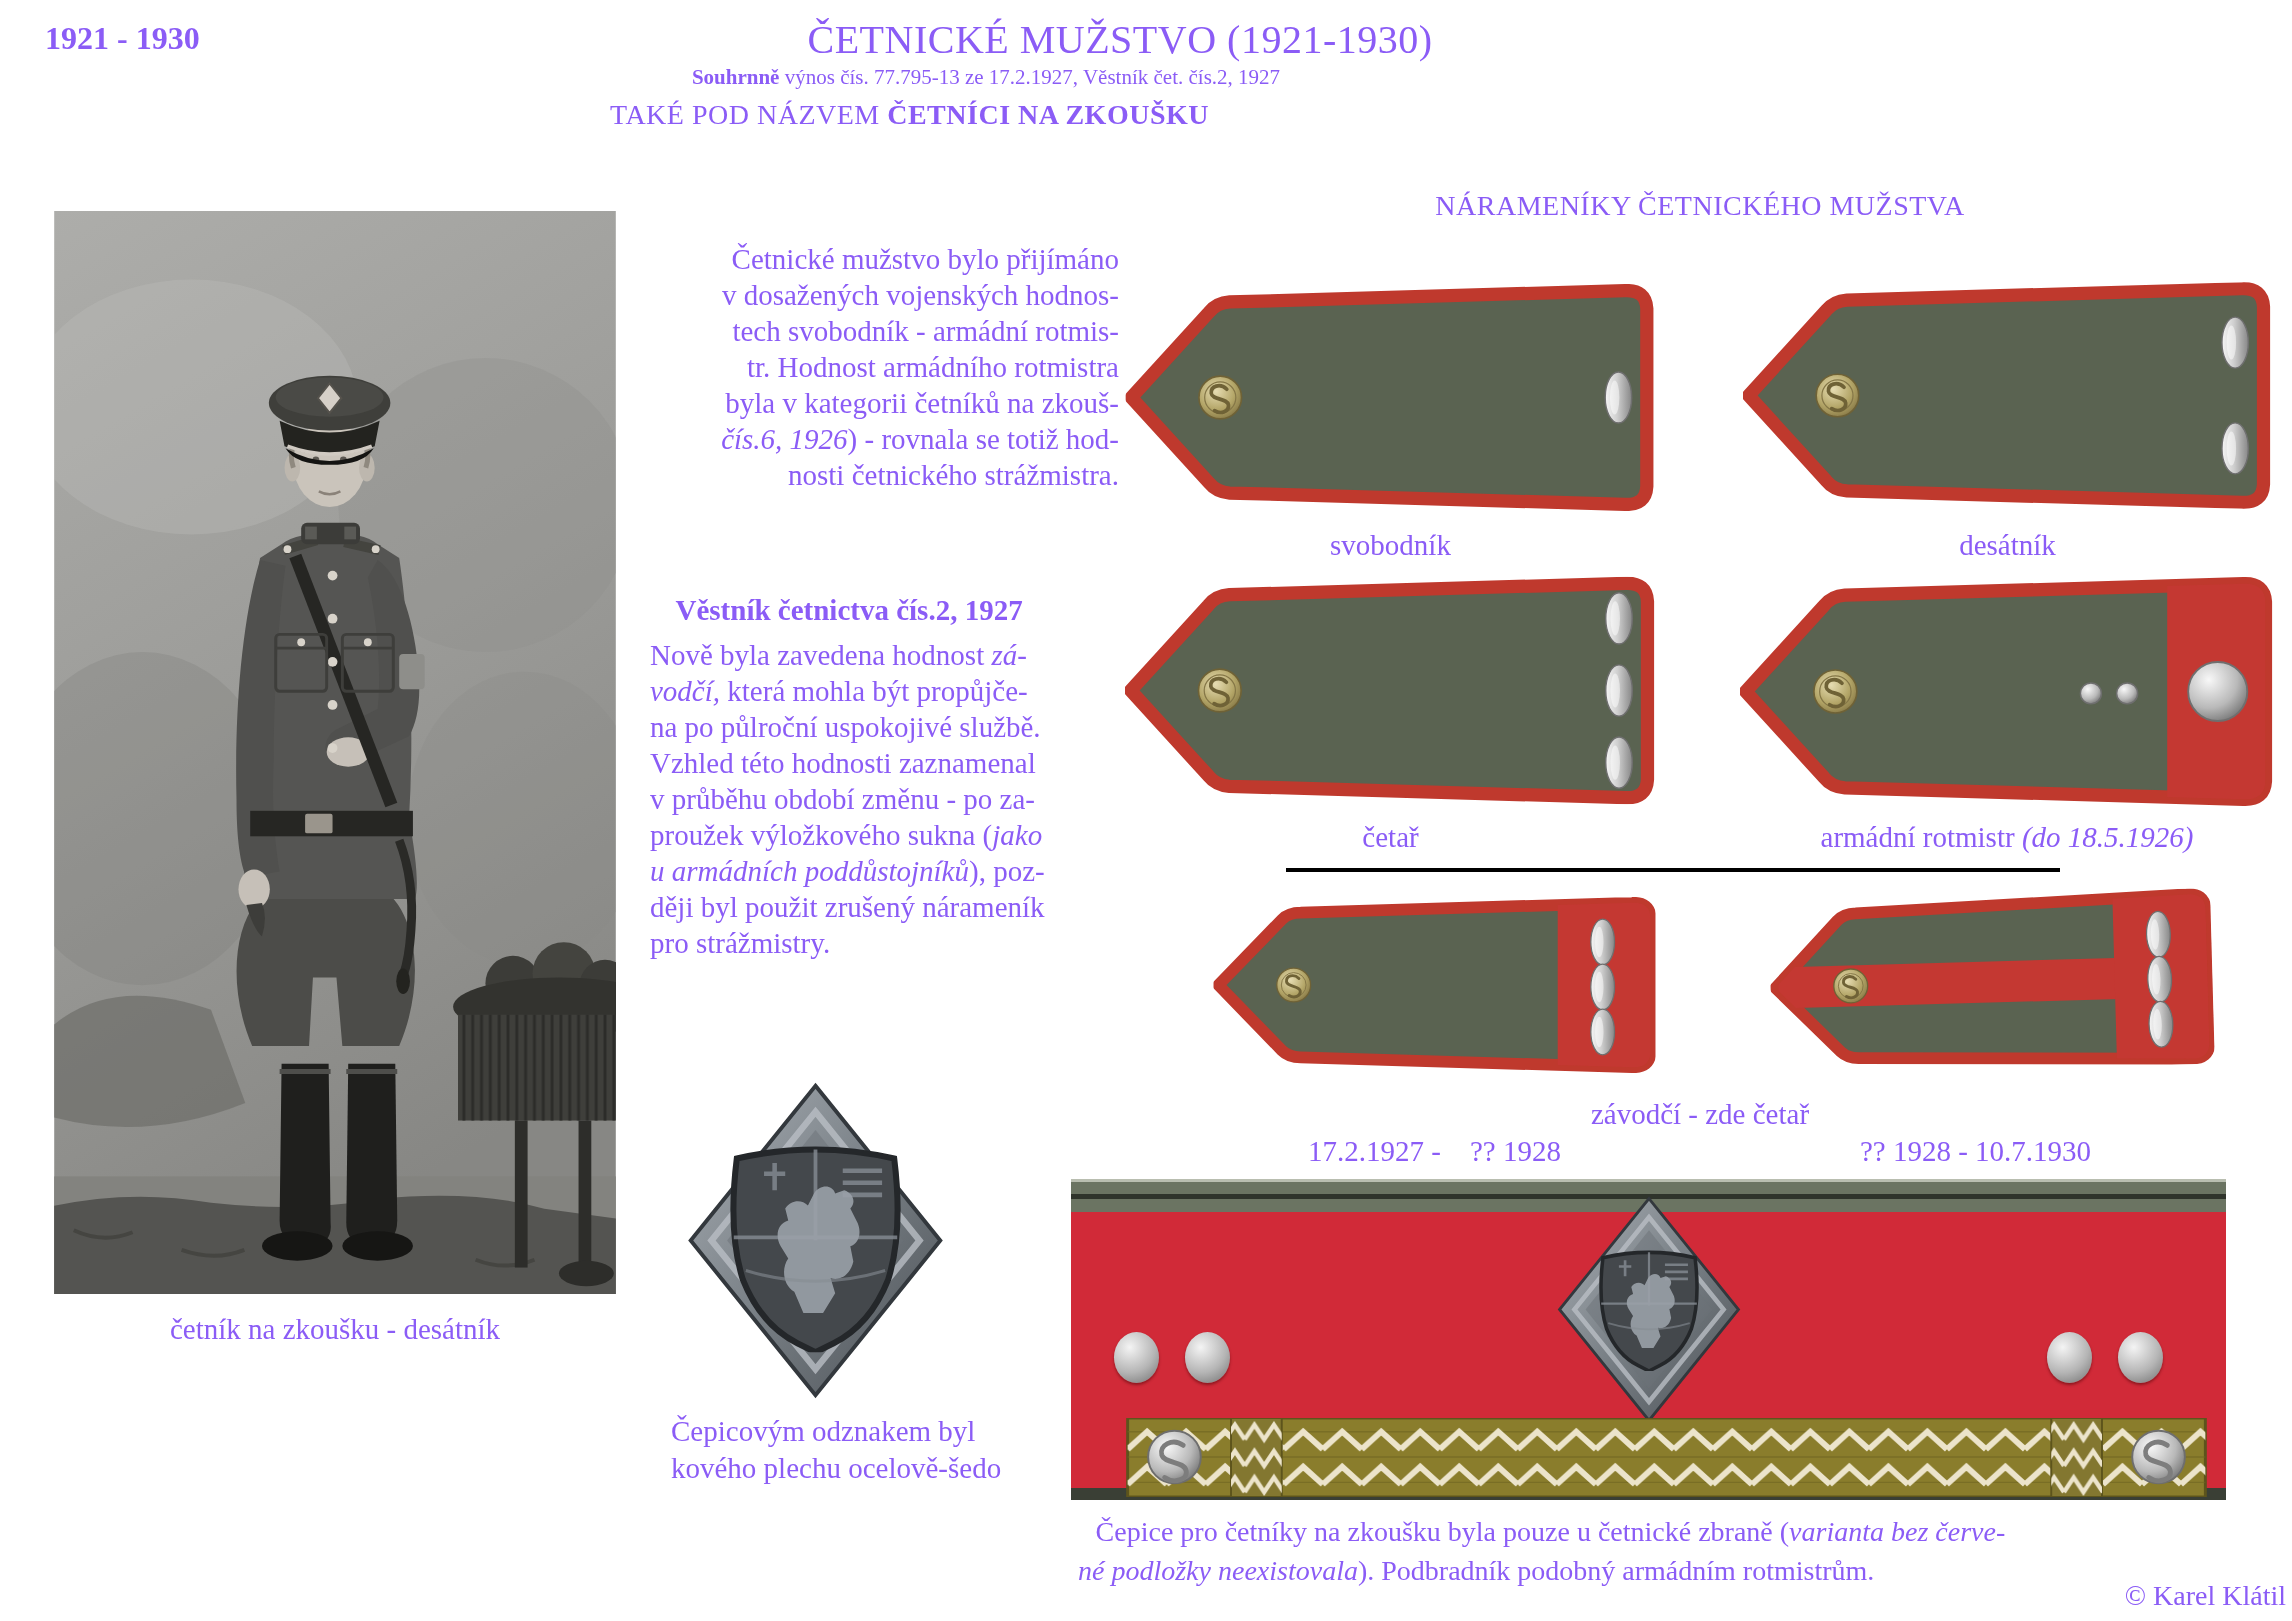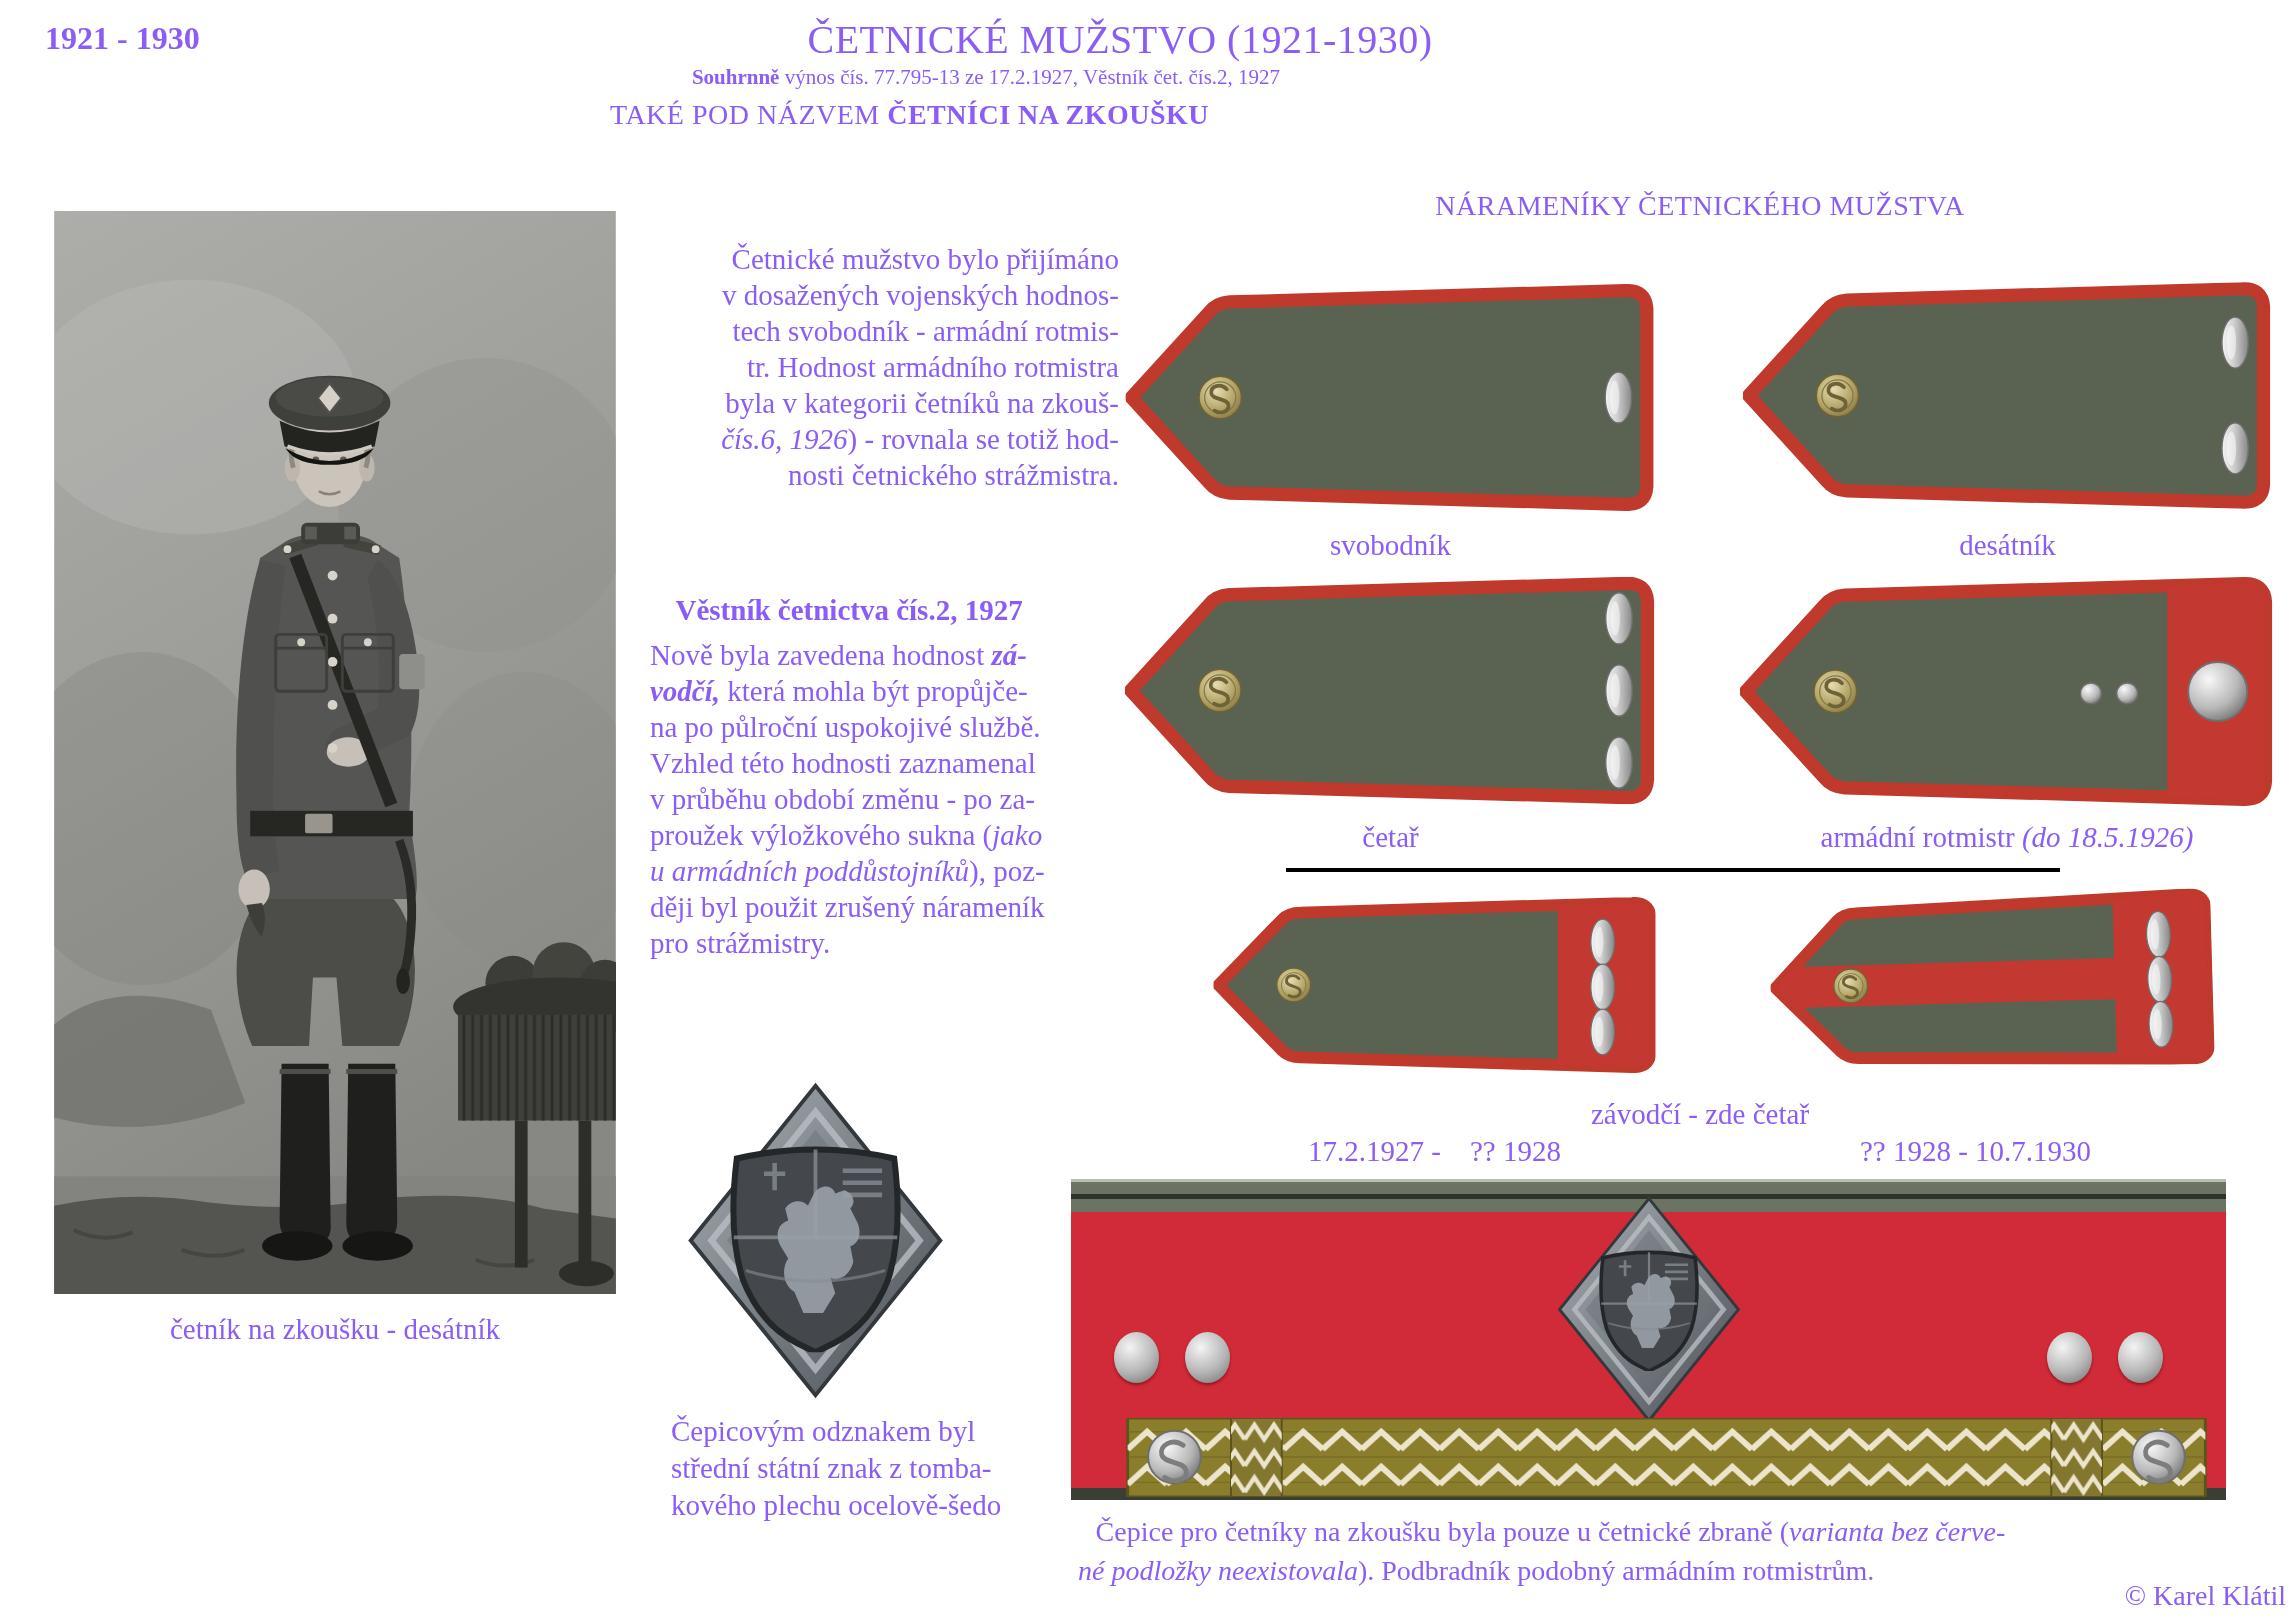--- a/index.html
+++ b/index.html
@@ -1,20 +1,20 @@
 <!DOCTYPE html>
 <html style="--board_green: #5a6351; --board_red: #bf392d; --strip_red: #c43832; --cap_red: #d12a38; --cap_band_green: #6b7462; --cap_band_dark: #2f342b; --strap_olive: #8a7d2c; --strap_cream: #ece4cb; --steel_light: #9aa0a6; --steel_dark: #4c5156; --brass: #b3a567;"><head>
 <meta charset="utf-8">
 <style>
   html,body{margin:0;padding:0;background:#e8e8e8;}
   .page{position:relative;width:2293px;height:1621px;background:#ffffff;
         font-family:"Liberation Serif", serif;color:#8b5cf6;overflow:hidden;}
   .abs{position:absolute;}
   .ctr{text-align:center;}
-  .i{font-style:italic;} .b{font-weight:bold;} .bi{font-weight:bold;font-style:italic;text-align:center;}
+  .i{font-style:italic;} .b{font-weight:bold;} .bi{font-weight:normal;font-style:italic;text-align:center;}
   .pre{white-space:pre;}
 
   .era{left:45px;top:19.6px;font-size:32px;font-weight:bold;}
   .title{left:0;top:15.7px;width:2240px;font-size:40px;letter-spacing:0.5px;}
   .subtitle{left:0;top:65px;width:1972px;font-size:21px;}
   .altname{left:0;top:99px;width:1819px;font-size:28px;letter-spacing:0.5px;}
   .section-title{left:1112px;top:190px;width:1176px;font-size:28px;letter-spacing:0.5px;}
 
   .photo-wrap{left:54px;top:211px;width:562px;height:1083px;}
   .photo-caption{left:54px;top:1313px;width:562px;font-size:29px;}
@@ -291,21 +291,20 @@
   <div class="dates" style="left:1754px;top:1135px;width:443px">?? 1928 - 10.7.1930</div>
 
   <div class="abs badge-wrap">
     <svg viewBox="0 0 220 250" width="301" height="325">
       <use href="#diamondBacking" width="220" height="250"></use>
       <use href="#czechShield" x="40" y="48" width="140" height="163"></use>
     </svg>
   </div>
   <div class="abs badge-caption">
       <div class="tline"><span>Čepicovým odznakem byl</span></div>
-      <div class="tline"><span>střední státní znak z tomba-</span></div>
       <div class="tline"><span>kového plechu ocelově-šedo</span></div>
     </div>
 
   <div class="abs capband">
     <div class="cap-top"></div>
     <div class="cap-red"></div>
     <div class="cap-bottom"></div>
     <div class="dome" style="left:43px;top:153px"></div>
     <div class="dome" style="left:114px;top:153px"></div>
     <div class="dome" style="left:976px;top:153px"></div>

